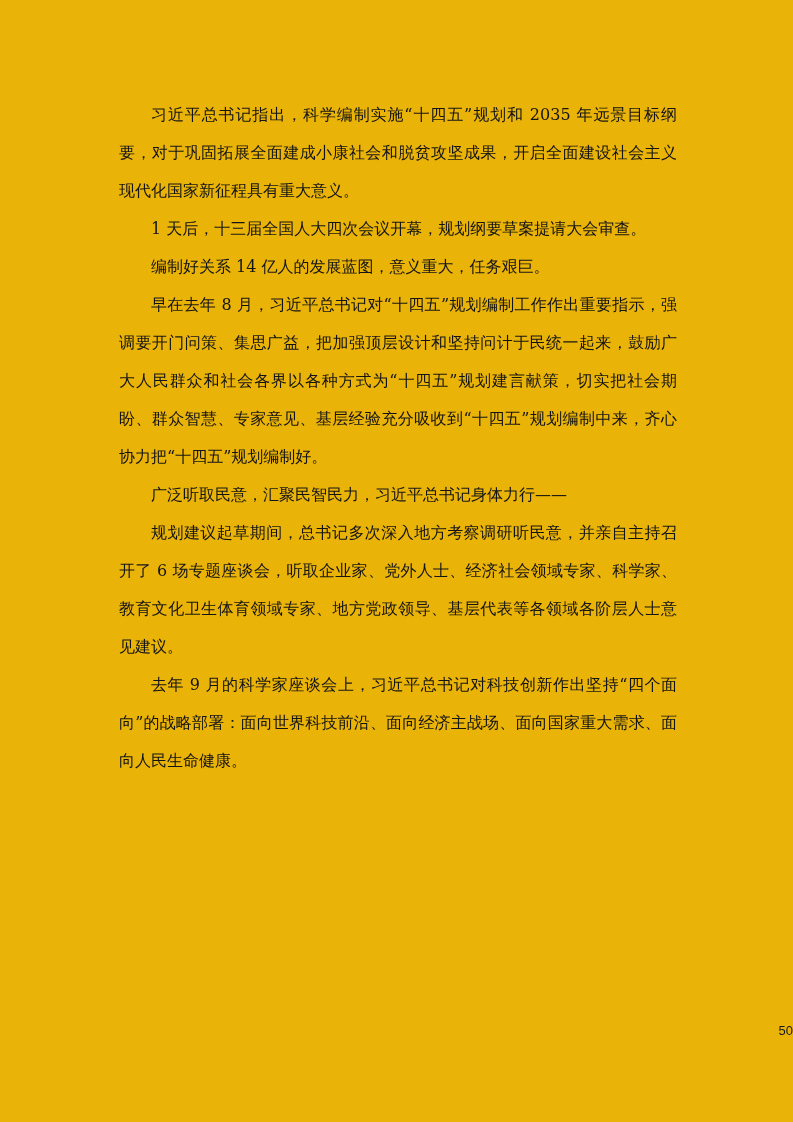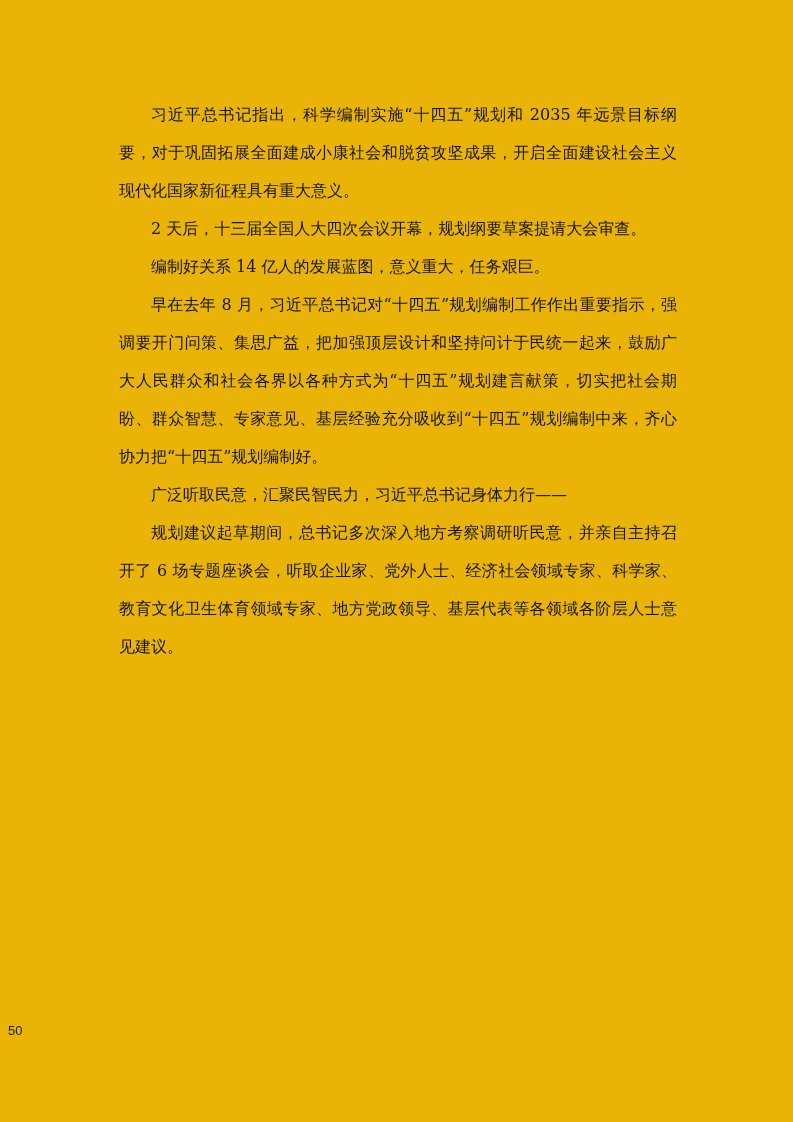--- a/index.html
+++ b/index.html
@@ -26,35 +26,36 @@
     margin: 0;
     padding: 0;
     font-size: 16px;
     line-height: 38px;
     text-align: justify;
     text-indent: 2em;
     word-break: break-all;
   }
   .page-number {
     position: absolute;
-    left: 8px;
+    left: 0;
     right: 0;
     top: 1023px;
-    text-align: left;
+    text-align: right;
     font-size: 13px;
     font-family: "Liberation Sans", "DejaVu Sans", sans-serif;
     color: #1a1a1a;
   }
 </style>
 </head>
 <body>
 
 <div class="page">
   <div class="content">
     <p>习近平总书记指出，科学编制实施“十四五”规划和 2035 年远景目标纲要，对于巩固拓展全面建成小康社会和脱贫攻坚成果，开启全面建设社会主义现代化国家新征程具有重大意义。</p>
-    <p>2 天后，十三届全国人大四次会议开幕，规划纲要草案提请大会审查。</p>
+    <p>1 天后，十三届全国人大四次会议开幕，规划纲要草案提请大会审查。</p>
     <p>编制好关系 14 亿人的发展蓝图，意义重大，任务艰巨。</p>
     <p>早在去年 8 月，习近平总书记对“十四五”规划编制工作作出重要指示，强调要开门问策、集思广益，把加强顶层设计和坚持问计于民统一起来，鼓励广大人民群众和社会各界以各种方式为“十四五”规划建言献策，切实把社会期盼、群众智慧、专家意见、基层经验充分吸收到“十四五”规划编制中来，齐心协力把“十四五”规划编制好。</p>
     <p>广泛听取民意，汇聚民智民力，习近平总书记身体力行——</p>
     <p>规划建议起草期间，总书记多次深入地方考察调研听民意，并亲自主持召开了 6 场专题座谈会，听取企业家、党外人士、经济社会领域专家、科学家、教育文化卫生体育领域专家、地方党政领导、基层代表等各领域各阶层人士意见建议。</p>
+    <p>去年 9 月的科学家座谈会上，习近平总书记对科技创新作出坚持“四个面向”的战略部署：面向世界科技前沿、面向经济主战场、面向国家重大需求、面向人民生命健康。</p>
   </div>
   <div class="page-number">50</div>
 </div>
 
 </body></html>

